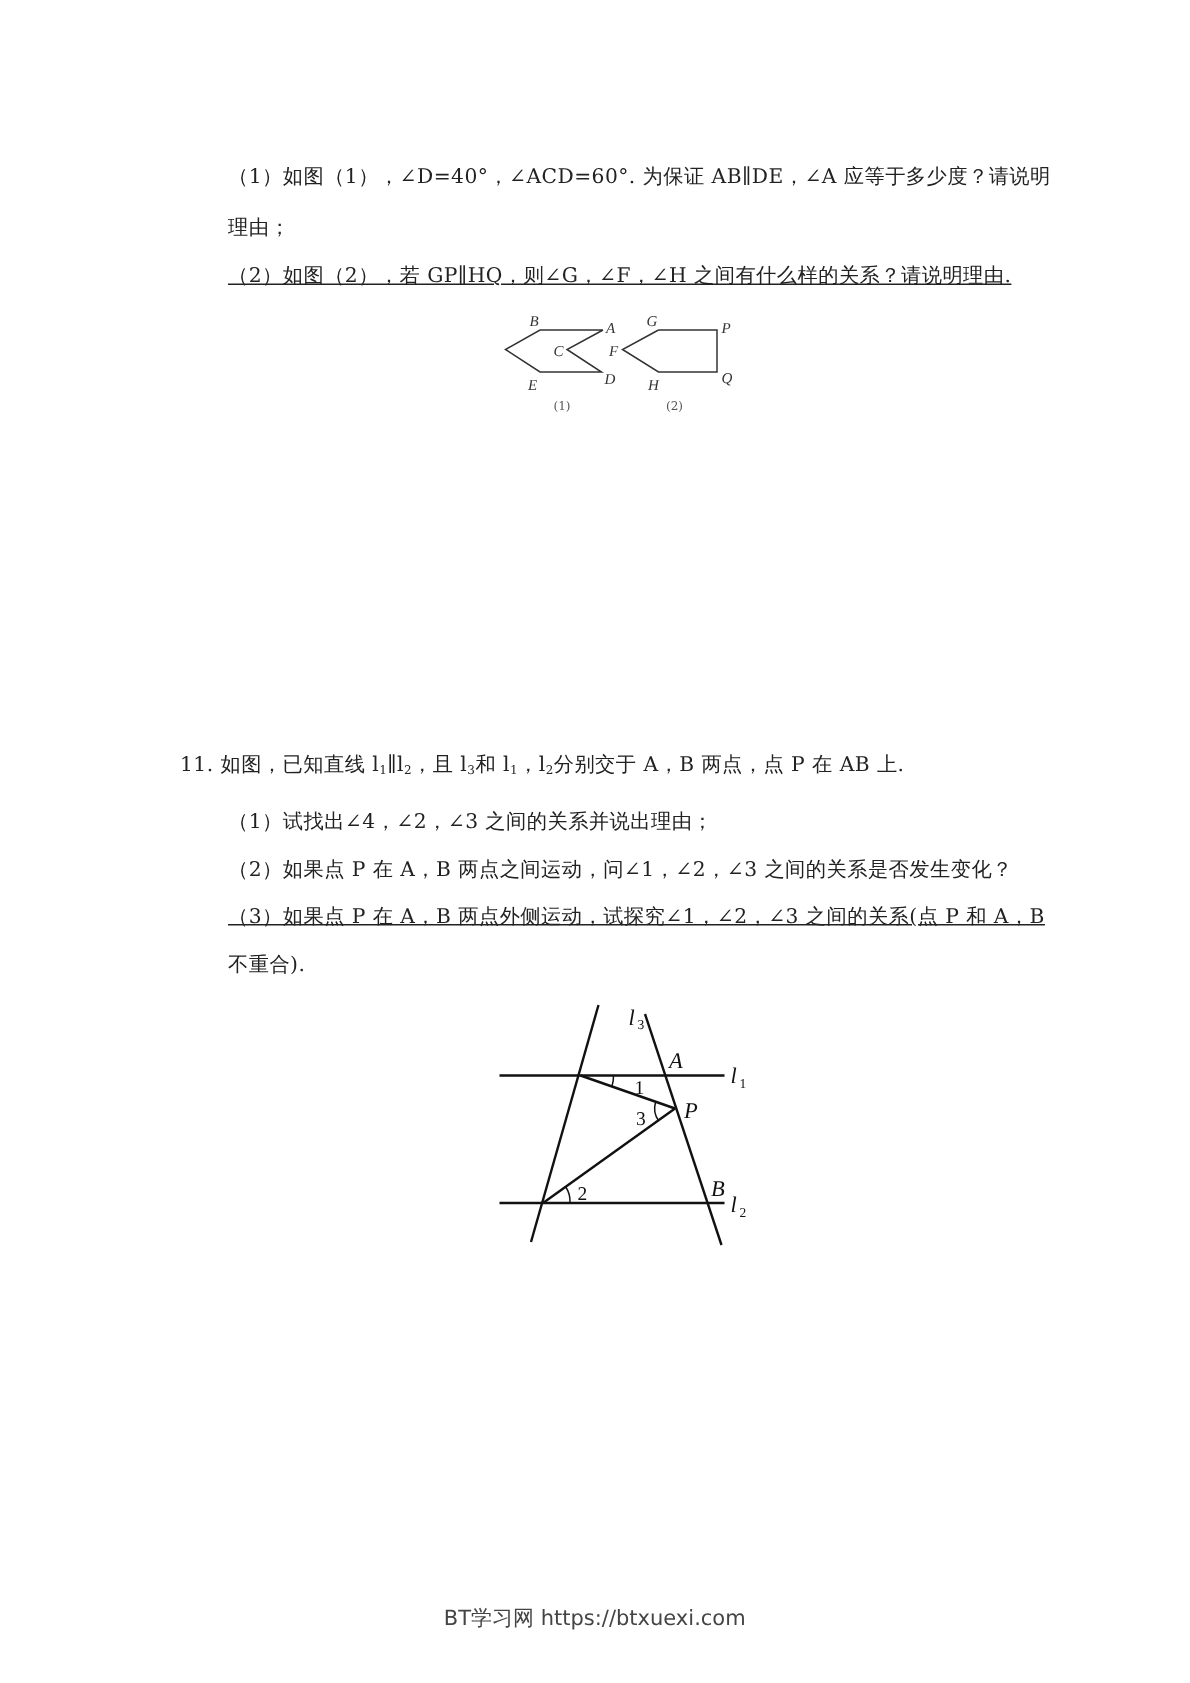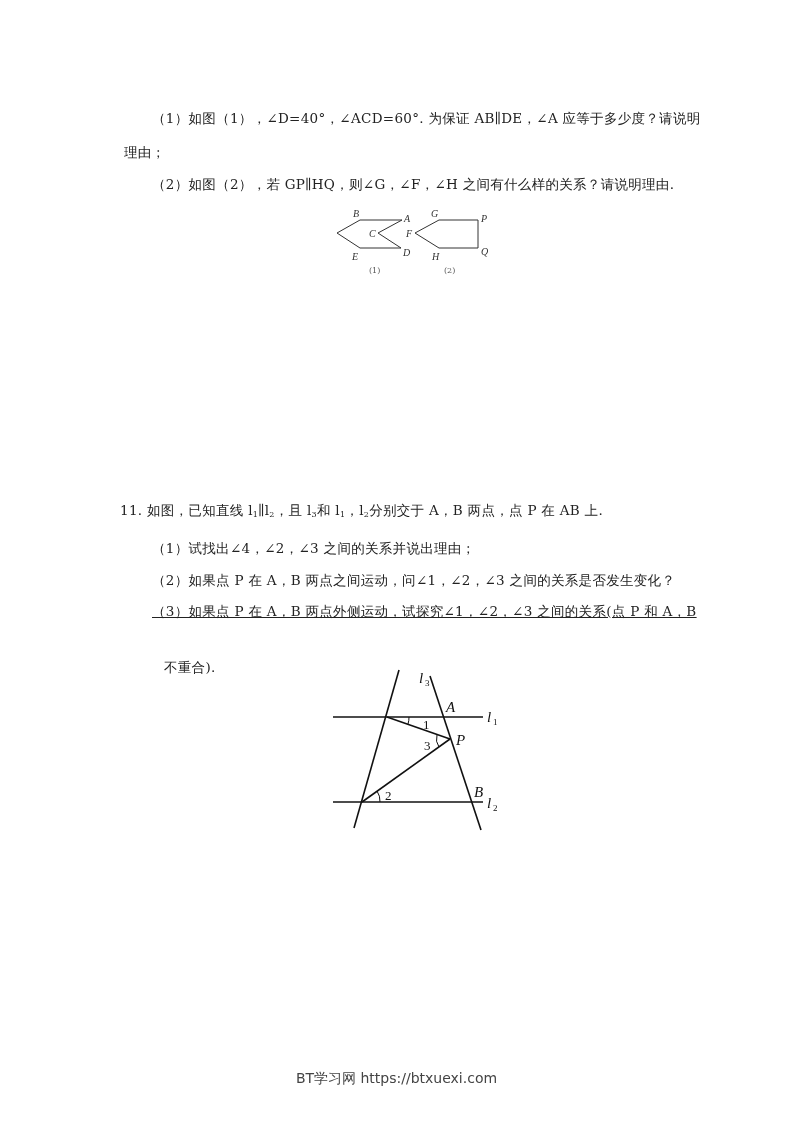--- a/index.html
+++ b/index.html
@@ -9,22 +9,22 @@
   .line sub { font-size: 8px; vertical-align: -2px; }
   .fig { position: absolute; }
   .fig svg { display: block; }
   .footer { position: absolute; left: 0; width: 793px; top: 1070px; text-align: center;
             font-family: "DejaVu Sans", "Liberation Sans", sans-serif; font-size: 14px; color: #444; }
 </style>
 </head>
 <body>
 
 <div class="line" style="left:152px; top:109px;">（1）如图（1），∠D=40°，∠ACD=60°. 为保证 AB∥DE，∠A 应等于多少度？请说明</div>
-<div class="line" style="left:124px; top:143px;">理由；</div>
-<div class="line" style="left:152px; top:175px;">（2）如图（2），若 GP∥HQ，则∠G，∠F，∠H 之间有什么样的关系？请说明理由.</div>
+<div class="line" style="left:152px; top:143px;">理由；</div>
+<div class="line" style="left:152px; top:175px;text-decoration:underline;">（2）如图（2），若 GP∥HQ，则∠G，∠F，∠H 之间有什么样的关系？请说明理由.</div>
 
 <div class="fig" style="left:325px; top:200px;">
   <svg width="180" height="80" viewBox="325 200 180 80" xmlns="http://www.w3.org/2000/svg">
     <g stroke="#333" stroke-width="1" fill="none">
       <polyline points="402,220 360,220 337,233 360,248 401,248 378,233 402,220"></polyline>
     </g>
     <g stroke="#333" stroke-width="1" fill="none">
       <polyline points="439,220 478,220 478,248 439,248 415,233 439,220"></polyline>
     </g>
     <g font-family="Liberation Serif, serif" font-style="italic" font-size="10" fill="#333">
@@ -45,21 +45,21 @@
     </g>
   </svg>
 </div>
 
 <div class="line" style="left:120px; top:501px;">
   <span>11. 如图，已知直线 l</span><sub>1</sub><span>∥l</span><sub>2</sub><span>，且 l</span><sub>3</sub><span>和 l</span><sub>1</sub><span>，l</span><sub>2</sub><span>分别交于 A，B 两点，点 P 在 AB 上.</span>
 </div>
 <div class="line" style="left:152px; top:539px;">（1）试找出∠4，∠2，∠3 之间的关系并说出理由；</div>
 <div class="line" style="left:152px; top:571px;text-align:center;">（2）如果点 P 在 A，B 两点之间运动，问∠1，∠2，∠3 之间的关系是否发生变化？</div>
 <div class="line" style="left:152px; top:602px;text-decoration:underline;">（3）如果点 P 在 A，B 两点外侧运动，试探究∠1，∠2，∠3 之间的关系(点 P 和 A，B</div>
-<div class="line" style="left:164px; top:634px;margin-top:24px;">不重合).</div>
+<div class="line" style="left:152px; top:634px;">不重合).</div>
 
 <div class="fig" style="left:325px; top:660px;">
   <svg width="190" height="180" viewBox="325 660 190 180" xmlns="http://www.w3.org/2000/svg">
     <g stroke="#111" stroke-width="1.6" fill="none">
 
       <line x1="333" y1="717" x2="483" y2="717"></line>
 
       <line x1="333" y1="802" x2="483" y2="802"></line>
 
       <line x1="399" y1="670" x2="354" y2="828"></line>

